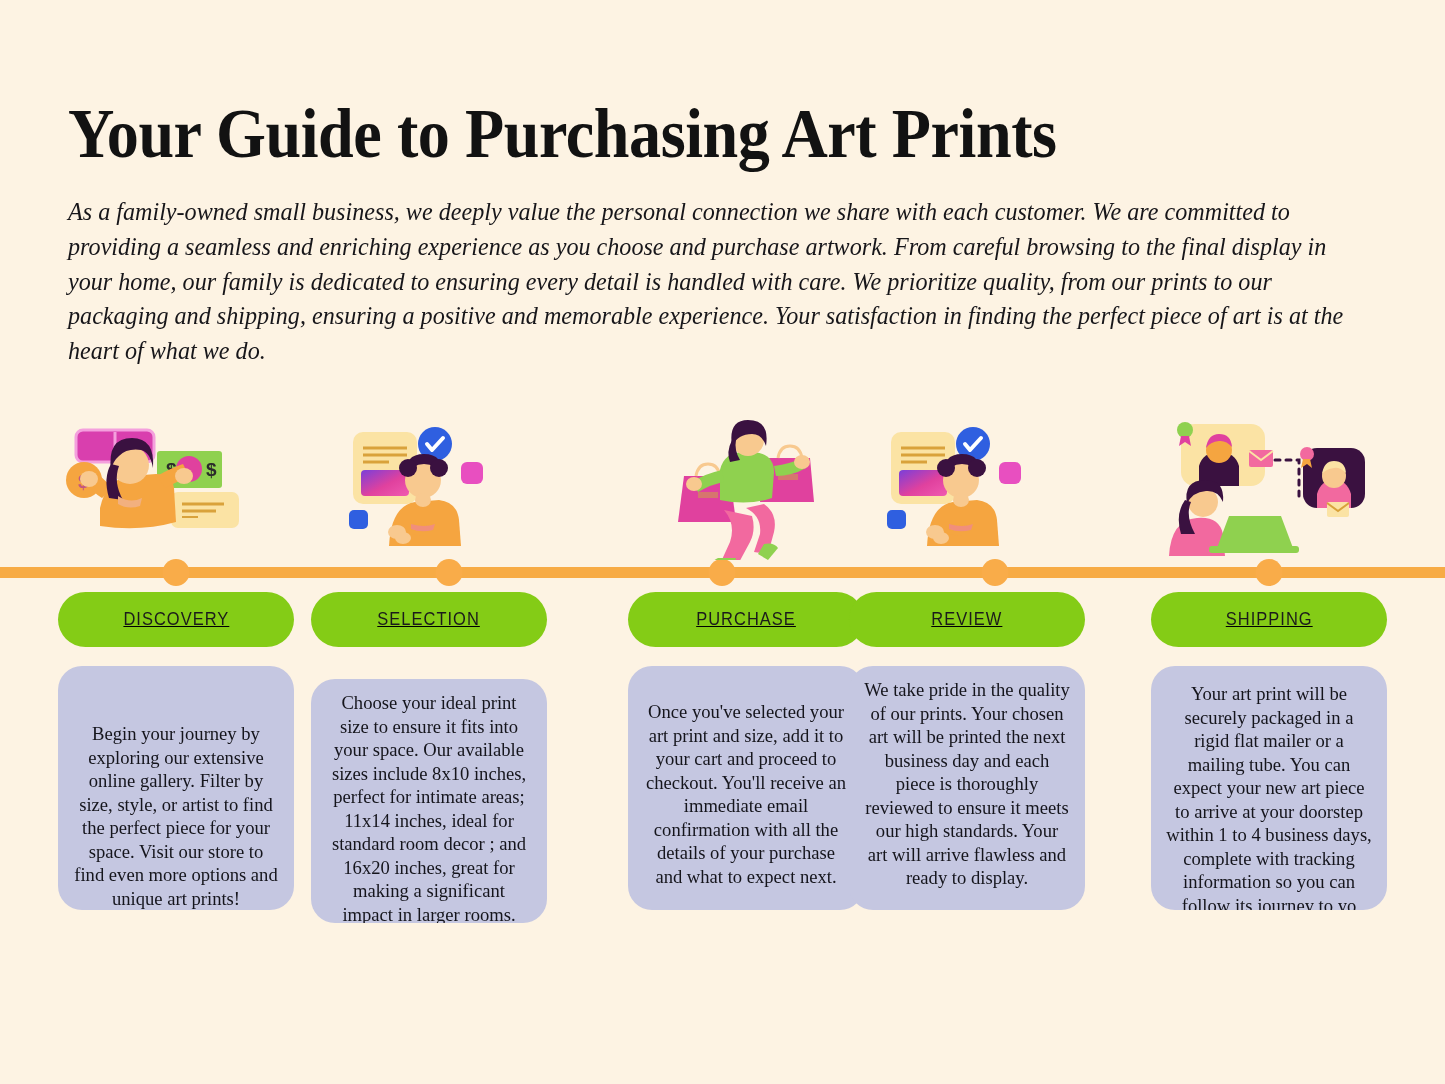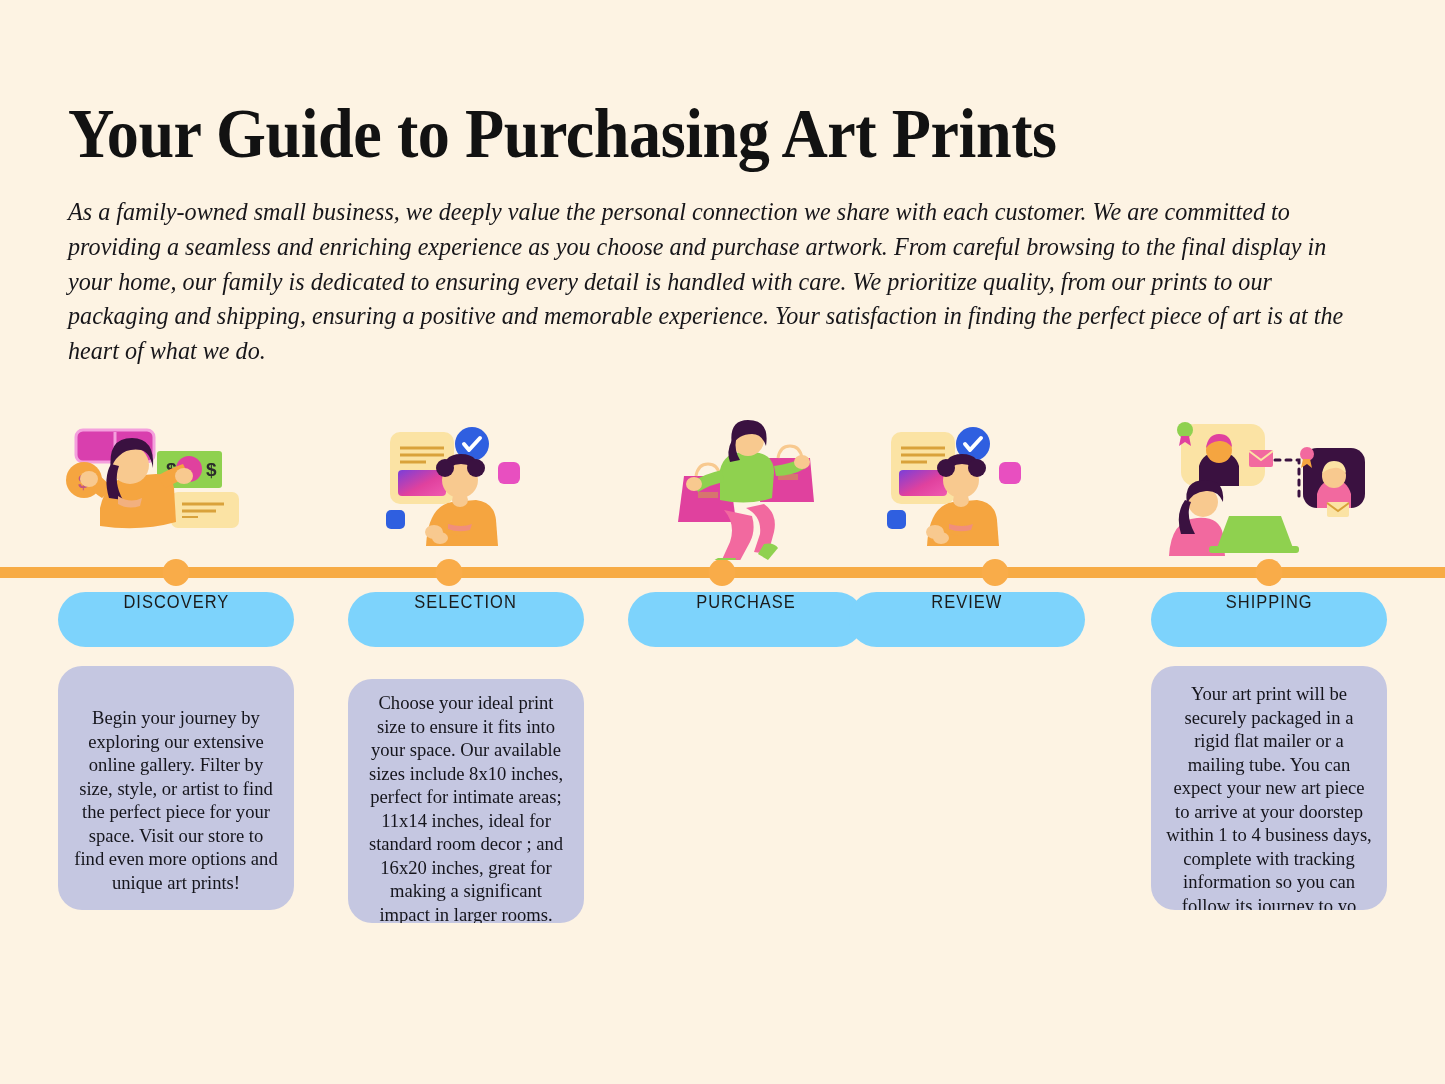--- a/index.html
+++ b/index.html
@@ -86,24 +86,26 @@
     height: 142px;
     width: 236px;
     position: relative;
   }
   .art svg { display: block; }
 
   .pill {
     margin-top: 32px;
     height: 55px;
     border-radius: 28px;
-    background: #7dd3fc;
+    background: #84cc16;
     display: flex;
+    align-items: center;
     justify-content: center;
     width: 100%;
+    text-decoration: underline;
   }
   .pill-label {
     font-family: "Liberation Sans", sans-serif;
     font-size: 17.5px;
     letter-spacing: 1.1px;
     color: #1b1b1b;
     transform: scaleX(0.94);
   }
 
   .desc {
@@ -116,26 +118,26 @@
     font-size: 18.6px;
     line-height: 1.265;
     text-align: center;
     padding: 14px 15px 14px 15px;
     box-sizing: border-box;
     overflow: hidden;
   }
 
   
   .col-0 { left: 58px; }
-  .col-1 { left: 348px; }
+  .col-1 { left: 311px; }
   .col-2 { left: 628px; }
   .col-3 { left: 849px; }
   .col-4 { left: 1151px; }
 
-  .col-0 .desc { height: 244px; padding-top: 40px; }
+  .col-0 .desc { height: 244px; padding-top: 56px; }
   .col-1 .desc { height: 244px; padding-top: 12px; margin-top: 32px; }
   .col-2 .desc { height: 244px; padding-top: 34px; }
   .col-3 .desc { height: 244px; padding-top: 12px; }
   .col-4 .desc { height: 244px; padding-top: 16px; }
 </style>
 </head>
 <body>
 
 <div class="page">
 
@@ -266,20 +268,21 @@
         <ellipse cx="174" cy="44" rx="8" ry="7" fill="#f8c98f"></ellipse>
 
         <circle cx="120" cy="22" r="16" fill="#f8c98f"></circle>
         <path d="M104 28 q-4 -26 16 -26 q22 0 18 26 q-4 -12 -14 -12 q-14 0 -20 12 z" fill="#3a1140"></path>
         <path d="M104 22 q-6 12 -2 22 l10 -2 q-6 -10 -4 -20 z" fill="#3a1140"></path>
       </svg>
     </div>
     <div class="pill">
       <span class="pill-label">PURCHASE</span>
     </div>
+    <div class="desc">Once you've selected your art print and size, add it to your cart and proceed to checkout. You'll receive an immediate email confirmation with all the details of your purchase and what to expect next.</div>
   </div>
 
   <div class="col col-3">
     <div class="art">
       <svg width="236" height="142" viewBox="0 0 236 142">
         <rect x="42" y="14" width="64" height="72" rx="10" fill="#fbe3a4"></rect>
         <line x1="52" y1="30" x2="96" y2="30" stroke="#d9a23b" stroke-width="3"></line>
         <line x1="52" y1="37" x2="96" y2="37" stroke="#d9a23b" stroke-width="3"></line>
         <line x1="52" y1="44" x2="78" y2="44" stroke="#d9a23b" stroke-width="3"></line>
         <defs>
@@ -303,20 +306,21 @@
         <circle cx="112" cy="62" r="18" fill="#f8c98f"></circle>
         <path d="M95 58 q-2 -22 18 -22 q20 0 18 22 q-6 -12 -18 -12 q-12 0 -18 12 z" fill="#3a1140"></path>
         <circle cx="97" cy="50" r="9" fill="#3a1140"></circle>
         <circle cx="128" cy="50" r="9" fill="#3a1140"></circle>
         <ellipse cx="112" cy="82" rx="8" ry="7" fill="#f8c98f"></ellipse>
       </svg>
     </div>
     <div class="pill">
       <span class="pill-label">REVIEW</span>
     </div>
+    <div class="desc">We take pride in the quality of our prints. Your chosen art will be printed the next business day and each piece is thoroughly reviewed to ensure it meets our high standards. Your art will arrive flawless and ready to display.</div>
   </div>
 
   <div class="col col-4">
     <div class="art">
       <svg width="236" height="142" viewBox="0 0 236 142">
 
         <path d="M124 42 L148 42 L148 78 L170 78" stroke="#3a1140" stroke-width="3" fill="none" stroke-dasharray="5 6" stroke-linecap="round"></path>
         <path d="M196 76 L196 96 L172 96" stroke="#3a1140" stroke-width="3" fill="none" stroke-dasharray="5 6" stroke-linecap="round"></path>
 
         <rect x="30" y="6" width="84" height="62" rx="14" fill="#fbe3a4"></rect>

